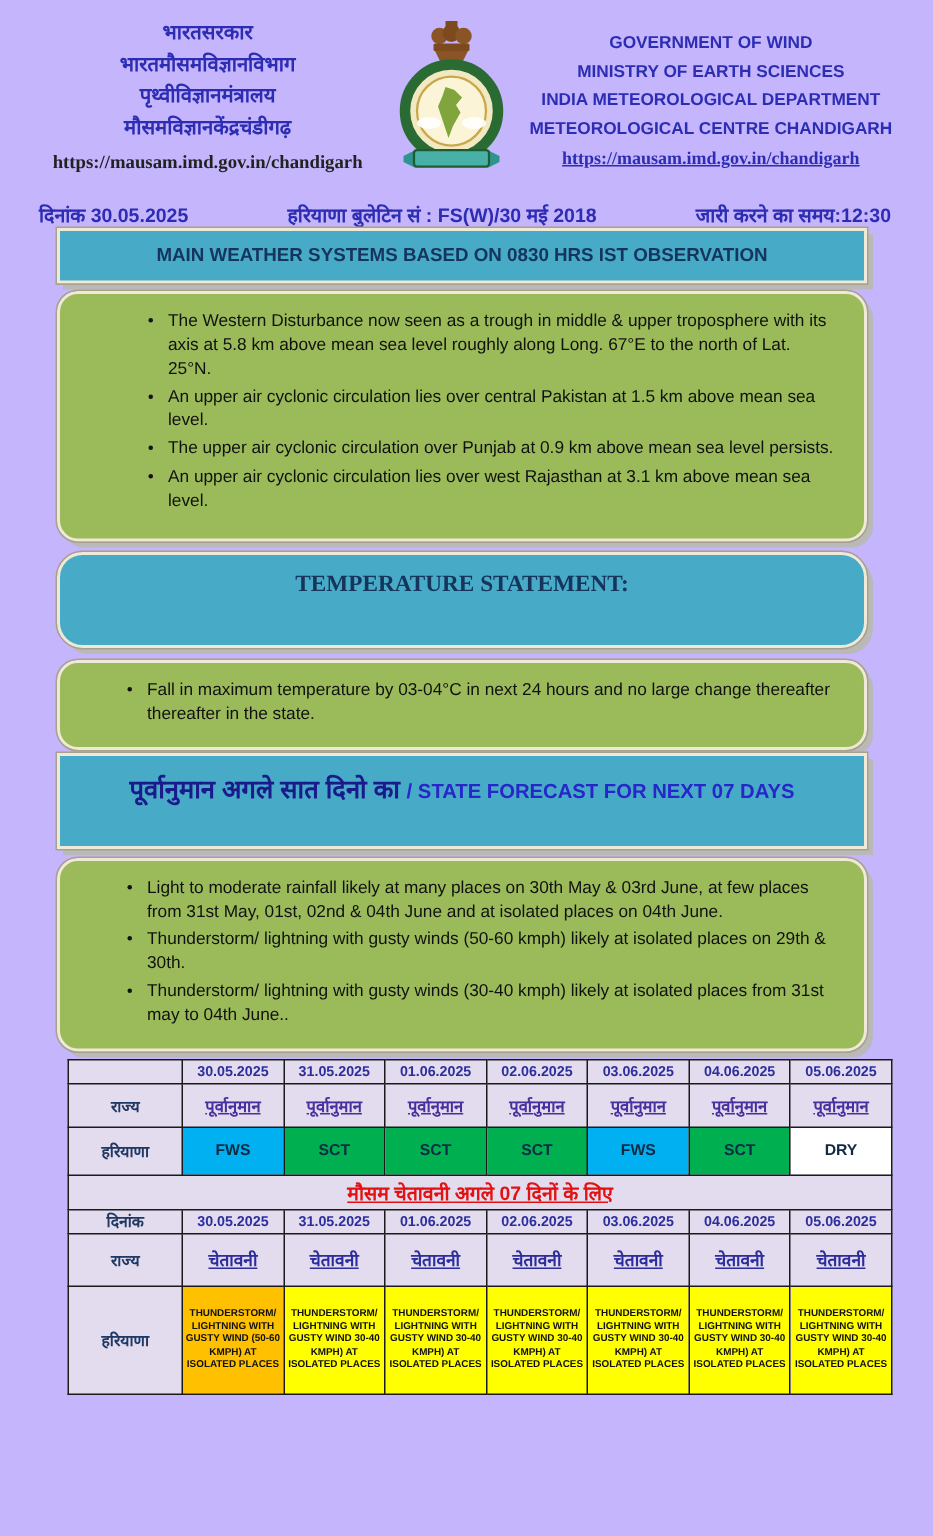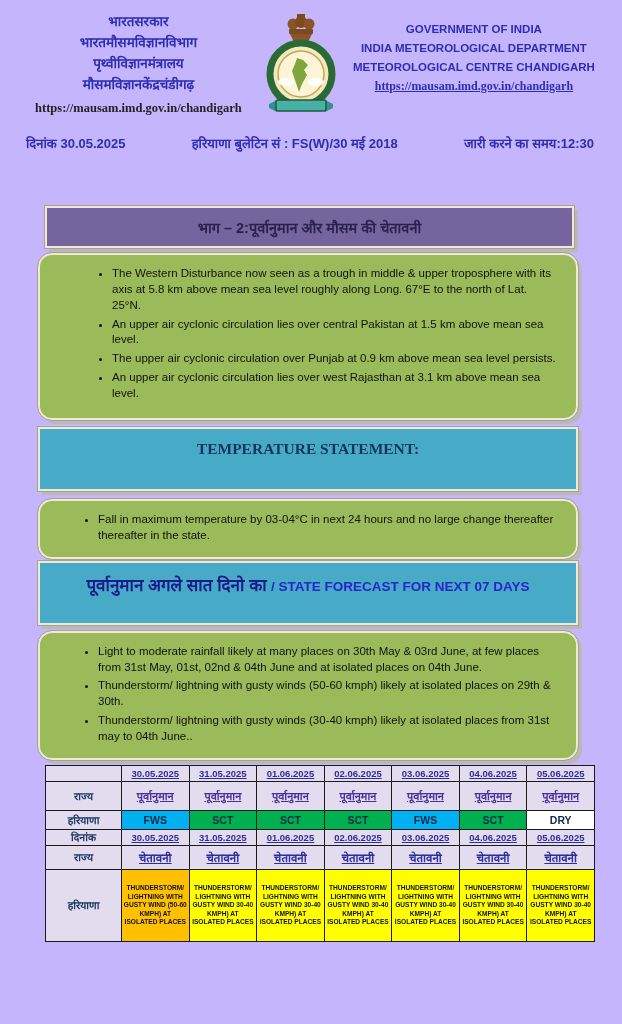--- a/index.html
+++ b/index.html
@@ -23,41 +23,41 @@
     border:2px solid #efe9d8; outline:1px solid #a9a18c;
     box-shadow:4px 4px 0 0 #b9b9b9;
   }
   .bar-purple { background:#75659f; margin-top:54px; margin-left:45px; margin-right:48px;
     color:#2b2150; text-align:center; font-weight:bold; font-size:14.5px; padding:9px 0; }
   .forecast-h { text-align:center; color:#2525b4; font-family:"Liberation Serif", serif;
     font-size:28px; font-weight:bold; margin:6px 0 5px 0; letter-spacing:1px; }
   .bar-teal { background:#47aac7; }
   .bar-teal.t1 { text-align:center; color:#15355c; font-weight:bold; font-size:12.5px; padding:9px 0 10px; }
   .bar-teal.t2 { text-align:center; color:#15355c; font-family:"Liberation Serif", serif;
-    font-weight:bold; font-size:15.5px; padding:11px 0 31px; margin-top:7px; }
+    font-weight:bold; font-size:15.5px; padding:11px 0 31px; margin-top:7px;border-radius:17px; }
   .bar-teal.t3 { text-align:center; padding:10px 0 27px; margin-top:2px; }
   .t3 .hi { color:#1a1a8c; font-weight:bold; font-size:17px; }
   .t3 .en { color:#2727c9; font-weight:bold; font-size:13.5px; }
   .box-green { background:#9bba59; margin-top:5px;border-radius:14px; }
   .box-green ul { list-style:disc; padding:11px 18px 10px 72px; color:#111; font-size:11.5px; line-height:1.38; }
   .box-green li { margin-bottom:3px; }
   .g1 { min-height:167px; }
   .g2 { min-height:49px; margin-top:8px; }
   .g2 ul, .g3 ul { padding-left:58px; }
   .g3 { min-height:96px; margin-top:6px; }
   
   table.wx { border-collapse:collapse; table-layout:fixed; width:550px; margin:5px 0 0 45px; background:#e2dcee; }
   table.wx col.c0 { width:76px; }
   table.wx td { border:1px solid #1a1a1a; text-align:center; vertical-align:middle; overflow:hidden; }
   .lav { background:#e2dcee; }
-  .date-cell { font-size:9.5px; font-weight:bold; color:#2d2d9e; height:16px;text-decoration:underline; }
+  .date-cell { font-size:9.5px; font-weight:bold; color:#2d2d9e; height:16px; }
   .hn  { font-size:10.5px; font-weight:bold; color:#203864; }
   .fcast { color:#4a2f9e; font-size:11px; font-weight:bold; text-decoration:underline; height:29px; }
-  .chet  { color:#2d2d9e; font-size:11.5px; font-weight:bold; text-decoration:underline; height:24px; }
-  .value-cell { font-size:10.5px; font-weight:bold; color:#0e2a45; height:19px; }
+  .chet  { color:#2d2d9e; font-size:11.5px; font-weight:bold; text-decoration:underline; height:35px; }
+  .value-cell { font-size:10.5px; font-weight:bold; color:#0e2a45; height:32px; }
   .warn-title { color:#e31212; font-weight:bold; font-size:13px; text-decoration:underline; height:23px; }
   .warn-cell { font-size:6.6px; font-weight:bold; color:#111; line-height:1.3; padding:2px 1px; height:72px; }
   .linklike { cursor:pointer; }
 </style>
 </head>
 <body>
 
 <div class="page">
 
   <div class="hdr">
@@ -85,36 +85,37 @@
 
         <ellipse cx="33" cy="70" rx="8" ry="4" fill="#ffffff" opacity="0.9"></ellipse>
         <ellipse cx="63" cy="70" rx="8" ry="4" fill="#ffffff" opacity="0.9"></ellipse>
 
         <polygon points="16,92 24,88 24,100 16,96" fill="#2f948e"></polygon>
         <polygon points="80,92 72,88 72,100 80,96" fill="#2f948e"></polygon>
         <rect x="23" y="88" width="50" height="11" rx="2" fill="#49b0a8" stroke="#1e5c30" stroke-width="1.5"></rect>
       </svg>
     </div>
     <div class="hdr-right">
-      <div>GOVERNMENT OF INDIA</div>
+      <div>GOVERNMENT OF WIND</div>
+      <div>MINISTRY OF EARTH SCIENCES</div>
       <div>INDIA METEOROLOGICAL DEPARTMENT</div>
       <div>METEOROLOGICAL CENTRE CHANDIGARH</div>
       <div class="url linklike">https://mausam.imd.gov.in/chandigarh</div>
     </div>
   </div>
 
   <div class="dateline">
     <span>दिनांक 30.05.2025</span>
     <span>हरियाणा बुलेटिन सं : FS(W)/30 मई 2018</span>
     <span>जारी करने का समय:12:30</span>
   </div>
 
-  <div class="box bar-purple">भाग – 2:पूर्वानुमान और मौसम की चेतावनी</div>
-
-
+
+
+  <div class="box bar-teal t1">MAIN WEATHER SYSTEMS BASED ON 0830 HRS IST OBSERVATION</div>
 
   <div class="box box-green g1">
     <ul>
       <li>The Western Disturbance now seen as a trough in middle &amp; upper troposphere with its axis at 5.8 km above mean sea level roughly along Long. 67°E to the north of Lat. 25°N.</li>
       <li>An upper air cyclonic circulation lies over central Pakistan at 1.5 km above mean sea level.</li>
       <li>The upper air cyclonic circulation over Punjab at 0.9 km above mean sea level persists.</li>
       <li>An upper air cyclonic circulation lies over west Rajasthan at 3.1 km above mean sea level.</li>
     </ul>
   </div>
 
@@ -175,20 +176,23 @@
       <td class="lav hn">हरियाणा</td>
       <td class="value-cell" style="background: rgb(0, 176, 240);">FWS</td>
       <td class="value-cell" style="background: rgb(0, 176, 80);">SCT</td>
       <td class="value-cell" style="background: rgb(0, 176, 80);">SCT</td>
       <td class="value-cell" style="background: rgb(0, 176, 80);">SCT</td>
       <td class="value-cell" style="background: rgb(0, 176, 240);">FWS</td>
       <td class="value-cell" style="background: rgb(0, 176, 80);">SCT</td>
       <td class="value-cell" style="background: rgb(255, 255, 255);">DRY</td>
     </tr>
     <tr>
+      <td colspan="8" class="lav warn-title">मौसम चेतावनी अगले 07 दिनों के लिए</td>
+    </tr>
+    <tr>
       <td class="lav hn">दिनांक</td>
       <td class="lav date-cell">30.05.2025</td>
       <td class="lav date-cell">31.05.2025</td>
       <td class="lav date-cell">01.06.2025</td>
       <td class="lav date-cell">02.06.2025</td>
       <td class="lav date-cell">03.06.2025</td>
       <td class="lav date-cell">04.06.2025</td>
       <td class="lav date-cell">05.06.2025</td>
     </tr>
     <tr>

